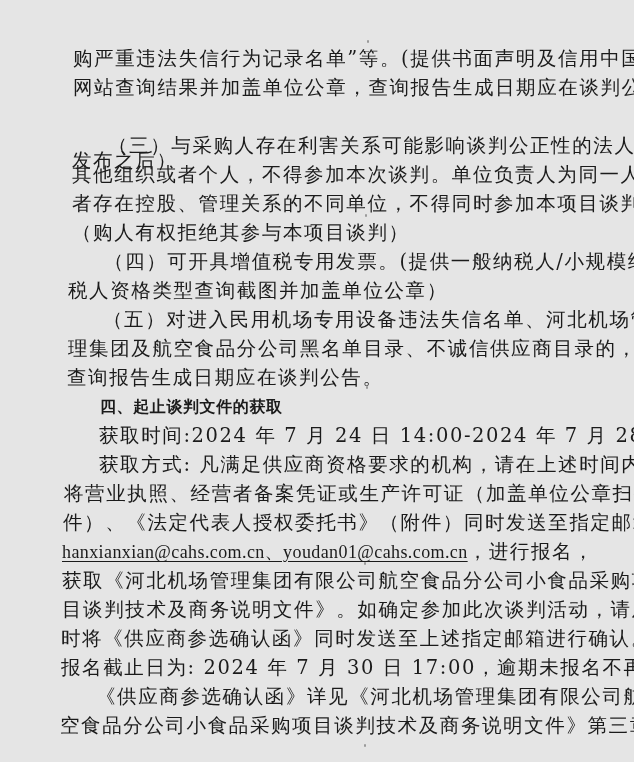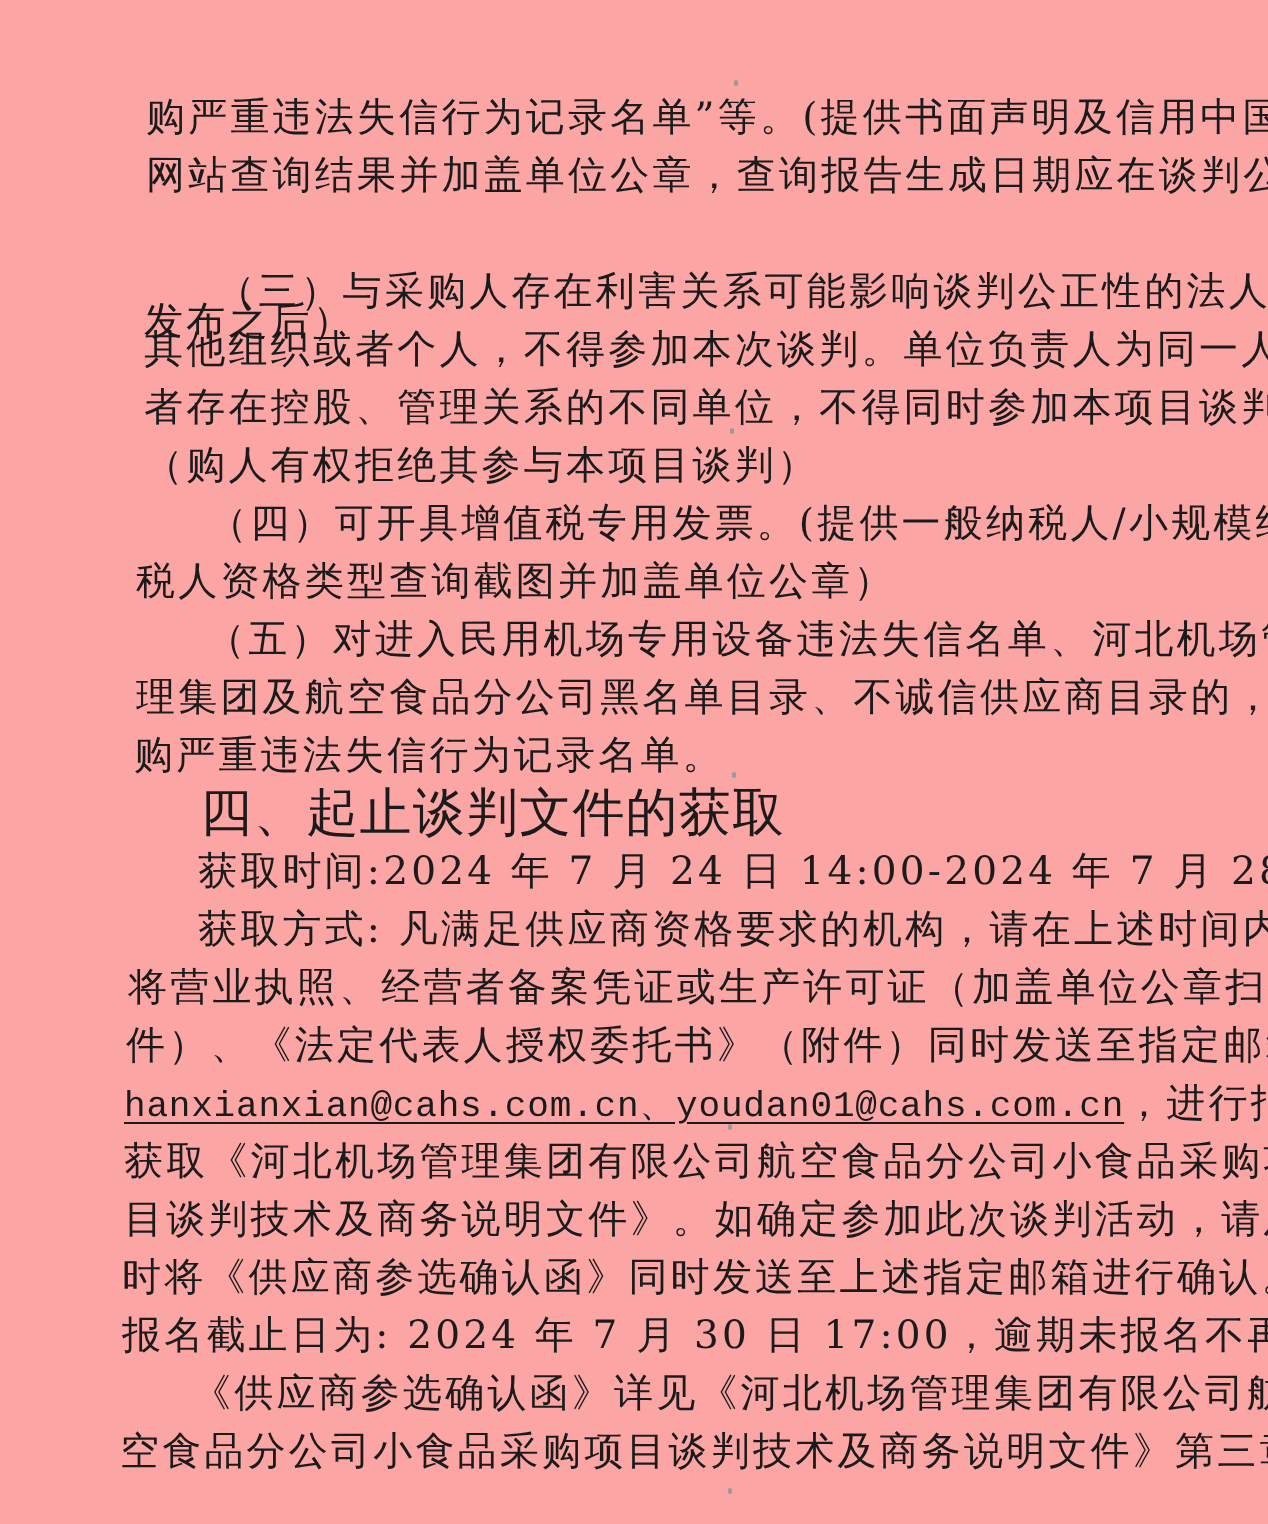--- a/index.html
+++ b/index.html
@@ -13,38 +13,38 @@
       overflow: hidden;
       position: relative;
       font-family: "DejaVu Serif", "Liberation Serif", serif;
       color: #1a1a1a;
     }
     .page {
       position: absolute;
       left: 0; top: 0;
       width: 634px;
       height: 762px;
-      background: #fca5a5;
+      background: #e5e5e5;
     }
     .line {
       position: absolute;
       white-space: nowrap;
       font-size: 19.5px;
       line-height: 24px;
       letter-spacing: 1.6px;
       color: #1b1b1b;
     }
     .heading {
       font-family: "DejaVu Sans", "Liberation Sans", sans-serif;
-      font-weight: normal;
+      font-weight: bold;
       letter-spacing: 0.6px;
-      font-size: 26px;
+      font-size: 16px;
     }
     .email {
-      font-family: Liberation Mono, monospace;
+      font-family: Liberation Serif, serif;
       font-size: 18px;
       letter-spacing: 0.4px;
       text-decoration: underline;
       text-underline-offset: 3px;
       color: #1b1b1b;
     }
     .speck {
       position: absolute;
       width: 2px; height: 3px;
       background: #9a9a9a;
@@ -61,21 +61,21 @@
     <div class="line" style="left: 73px; top: 76px;">网站查询结果并加盖单位公章，查询报告生成日期应在谈判公告</div>
     <div class="line" style="left: 72px; top: 105px; margin-top: 44px;">发布之后）</div>
     <div class="line" style="left: 108px; top: 134px;">（三）与采购人存在利害关系可能影响谈判公正性的法人、</div>
     <div class="line" style="left: 72px; top: 163px;">其他组织或者个人，不得参加本次谈判。单位负责人为同一人或</div>
     <div class="line" style="left: 72px; top: 192px;">者存在控股、管理关系的不同单位，不得同时参加本项目谈判。</div>
     <div class="line" style="left: 72px; top: 221px;">（购人有权拒绝其参与本项目谈判）</div>
     <div class="line" style="left: 104px; top: 250px;">（四）可开具增值税专用发票。(提供一般纳税人/小规模纳</div>
     <div class="line" style="left: 68px; top: 279px; text-align: right;">税人资格类型查询截图并加盖单位公章）</div>
     <div class="line" style="left: 103px; top: 308px;">（五）对进入民用机场专用设备违法失信名单、河北机场管</div>
     <div class="line" style="left: 68px; top: 337px;">理集团及航空食品分公司黑名单目录、不诚信供应商目录的，采</div>
-    <div class="line" style="left: 67px; top: 366px;">购严重违法失信行为记录名单。</div>
+    <div class="line" style="left: 67px; top: 366px;">查询报告生成日期应在谈判公告。</div>
     <div class="line" style="left: 99px; top: 424px;">获取时间:2024 年 7 月 24 日 14:00-2024 年 7 月 28 日 17:00。</div>
     <div class="line" style="left: 99px; top: 453px;">获取方式: 凡满足供应商资格要求的机构，请在上述时间内</div>
     <div class="line" style="left: 64px; top: 482px;">将营业执照、经营者备案凭证或生产许可证（加盖单位公章扫描</div>
     <div class="line" style="left: 63px; top: 511px;">件）、《法定代表人授权委托书》（附件）同时发送至指定邮箱:</div>
     <div class="line" style="left: 62px; top: 569px;">获取《河北机场管理集团有限公司航空食品分公司小食品采购项</div>
     <div class="line" style="left: 62px; top: 598px;">目谈判技术及商务说明文件》。如确定参加此次谈判活动，请及</div>
     <div class="line" style="left: 61px; top: 627px;">时将《供应商参选确认函》同时发送至上述指定邮箱进行确认。</div>
     <div class="line" style="left: 61px; top: 656px;">报名截止日为: 2024 年 7 月 30 日 17:00，逾期未报名不再接受。</div>
     <div class="line" style="left: 96px; top: 685px;">《供应商参选确认函》详见《河北机场管理集团有限公司航</div>
     <div class="line" style="left: 60px; top: 714px;">空食品分公司小食品采购项目谈判技术及商务说明文件》第三章</div>

